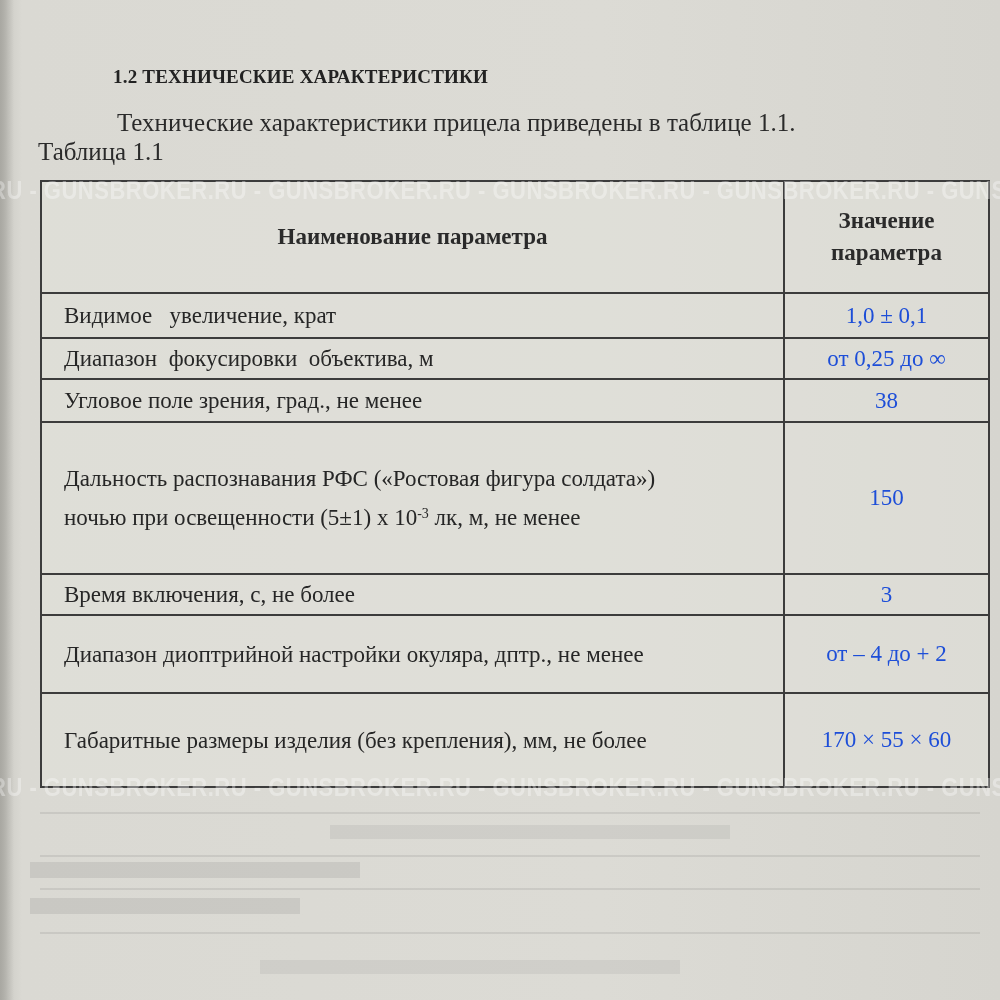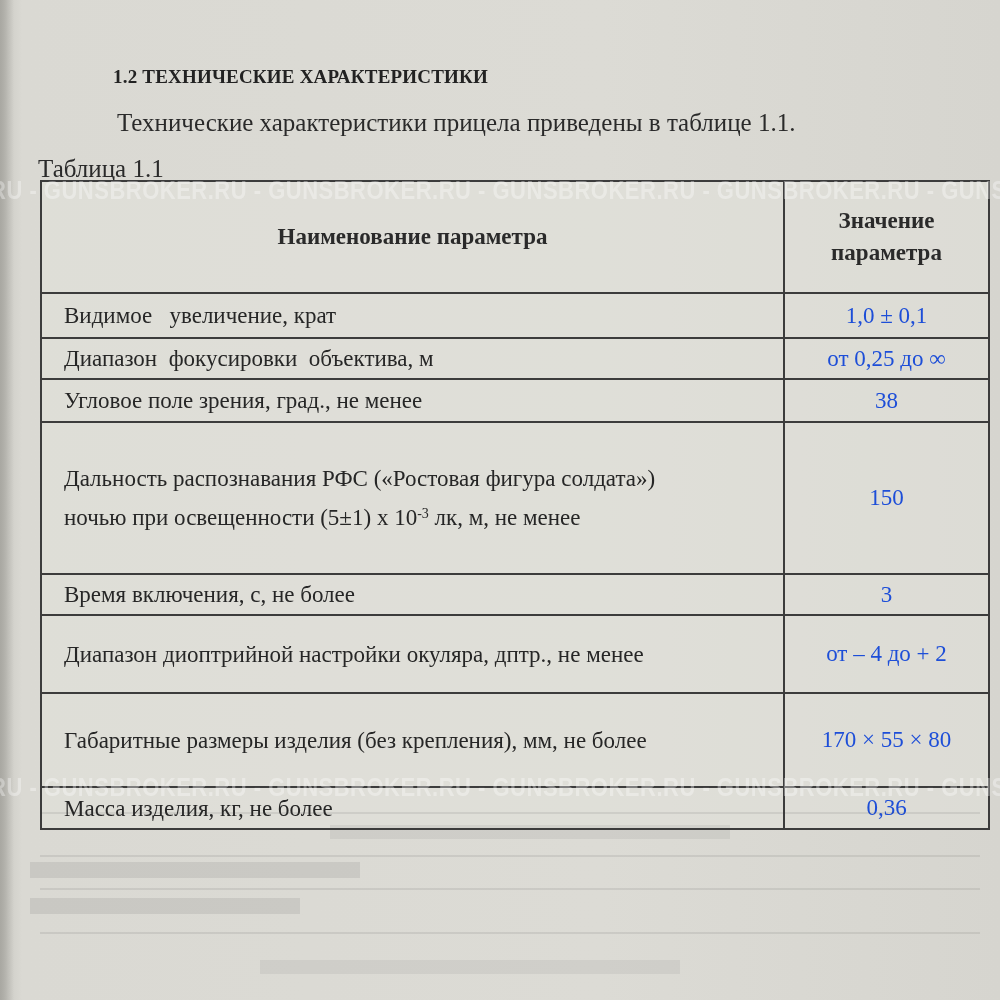--- a/index.html
+++ b/index.html
@@ -37,21 +37,21 @@
       position: absolute;
       left: 117px;
       top: 109px;
       font-size: 25px;
       color: #2a2a2a;
       white-space: nowrap;
     }
     .caption {
       position: absolute;
       left: 38px;
-      top: 155px;
+      top: 138px;
       font-size: 25px;
       color: #2a2a2a;
       white-space: nowrap;
     }
     .spec-table {
       position: absolute;
       left: 40px;
       top: 180px;
       width: 948px;
       border-collapse: collapse;
@@ -163,25 +163,21 @@
     <tr style="height:40px">
       <td class="name">Время включения, с, не более</td>
       <td class="value">3</td>
     </tr>
     <tr style="height:78px">
       <td class="name" style="padding-right:114px">Диапазон диоптрийной настройки окуляра, дптр., не менее</td>
       <td class="value">от – 4 до + 2</td>
     </tr>
     <tr style="height:94px">
       <td class="name" style="padding-right:90px">Габаритные размеры изделия (без крепления), мм, не более</td>
-      <td class="value">170 × 55 × 80</td>
-    </tr>
-    <tr style="height:42px">
-      <td class="name">Масса изделия, кг, не более</td>
-      <td class="value">0,36</td>
+      <td class="value">170 × 55 × 60</td>
     </tr>
   </tbody>
 </table>
 
 <div class="watermark wm1">RU - GUNSBROKER.RU - GUNSBROKER.RU - GUNSBROKER.RU - GUNSBROKER.RU - GUNSBROKER.RU</div>
 <div class="watermark wm2">RU - GUNSBROKER.RU - GUNSBROKER.RU - GUNSBROKER.RU - GUNSBROKER.RU - GUNSBROKER.RU</div>
 
 <div class="bleed" style="left:40px; top:812px; width:940px;"></div>
 <div class="bleed" style="left:40px; top:855px; width:940px;"></div>
 <div class="bleed" style="left:40px; top:888px; width:940px;"></div>

